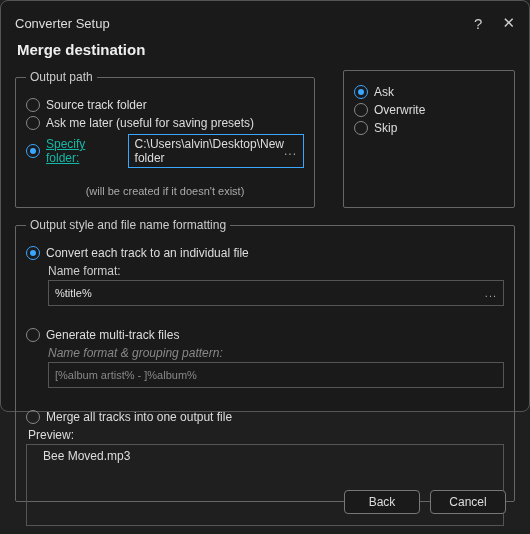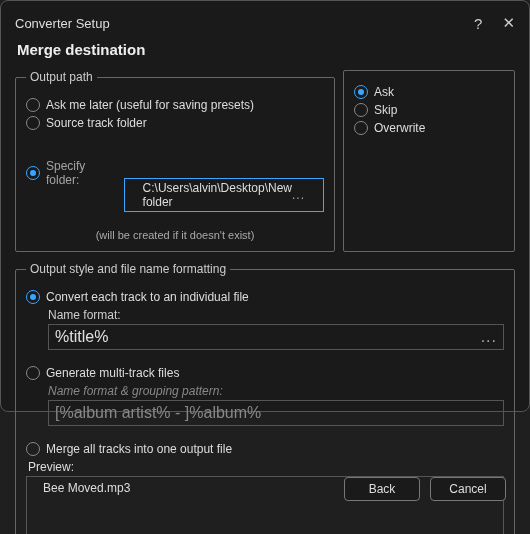--- a/index.html
+++ b/index.html
@@ -32,21 +32,21 @@
     margin-bottom: 4px;
   }
   .title-icons { display:flex; gap:20px; align-items:center; color:#ccc; font-size:15px; }
   .title-icons span { cursor: default; }
   .heading {
     font-size: 15px;
     font-weight: 600;
     margin: 4px 0 12px 2px;
     color: #eee;
   }
-  .top-row { display:flex; gap:8px; }
+  .top-row { display:flex; gap:28px; }
   fieldset {
     border: 1px solid #666;
     border-radius: 2px;
     padding: 10px 10px 10px 10px;
     margin: 0 0 10px 0;
   }
   legend {
     padding: 0 4px;
     color: #ccc;
     font-size: 12px;
@@ -59,64 +59,63 @@
     display:inline-flex; align-items:center; justify-content:center;
     flex-shrink:0;
   }
   .radio.sel { border-color:#3aa6ff; }
   .radio.sel::after {
     content:""; width:6px; height:6px; border-radius:50%; background:#3aa6ff;
   }
   .folder-box {
     flex:1;
     border:1px solid #3aa6ff;
-    padding:2px 18px;
+    padding:2px 6px;
     display:flex; justify-content:space-between; align-items:center;
     font-size:12px;
     color:#ddd;
     min-height:18px;
-    margin-top:44px;
   }
   .ellips { letter-spacing:1px; color:#aaa; }
   .hint { text-align:center; font-size:11px; color:#aaa; margin-top:17px; }
   .sub { margin-left:22px; font-size:12px; color:#ccc; }
   .sub.dim { color:#888;font-style:italic; }
   .fmt-box {
-    margin: 2px 0 16px 22px;
+    margin: 2px 0 22px 22px;
     border:1px solid #555;
     padding:3px 6px;
     display:flex; justify-content:space-between; align-items:center;
-    font-size:16px;
+    font-size:11px;
     min-height:18px;
   }
   .fmt-box.dim { color:#888; }
   .preview-label { margin:4px 0 2px 2px; color:#ddd; }
   .preview-box {
     border:1px solid #555;
     height:72px;
     padding:4px 16px;
     font-size:12px;
     color:#ddd;
   }
   .footer {
     position:absolute;
     right:24px;
-    bottom:33px;
+    bottom:20px;
     display:flex; gap:10px;
   }
   .btn {
     width:74px; height:22px;
     border:1px solid #777;
     border-radius:4px;
     display:flex; align-items:center; justify-content:center;
     font-size:12px;
     background:#1a1a1a;
     color:#ddd;
   }
-  .specify-label.sel { color:#a3a3a3; }
+  .specify-label.sel { color:#14b8a6;text-decoration:underline; }
 </style>
 </head>
 <body>
 
 <div class="window">
   <div class="titlebar">
     <div>Converter Setup</div>
     <div class="title-icons">
       <span>?</span>
       <span>✕</span>
@@ -124,49 +123,49 @@
   </div>
 
   <div class="heading">Merge destination</div>
 
   <div class="top-row">
     <fieldset class="fs-output">
       <legend>Output path</legend>
 
       <div class="opt-row">
         <span class="radio"></span>
+        <span>Source track folder</span>
+      </div>
+      <div class="opt-row">
+        <span class="radio"></span>
         <span>Ask me later (useful for saving presets)</span>
-      </div>
-      <div class="opt-row">
-        <span class="radio"></span>
-        <span>Source track folder</span>
       </div>
       <div class="opt-row">
         <span class="radio sel"></span>
         <span class="specify-label sel">Specify folder:</span>
         <div class="folder-box">
           <span>C:\Users\alvin\Desktop\New folder</span>
           <span class="ellips">...</span>
         </div>
       </div>
       <div class="hint">(will be created if it doesn't exist)</div>
     </fieldset>
 
     <fieldset class="fs-exists">
       <div class="opt-row">
         <span class="radio sel"></span>
         <span>Ask</span>
       </div>
       <div class="opt-row">
         <span class="radio"></span>
+        <span>Overwrite</span>
+      </div>
+      <div class="opt-row">
+        <span class="radio"></span>
         <span>Skip</span>
-      </div>
-      <div class="opt-row">
-        <span class="radio"></span>
-        <span>Overwrite</span>
       </div>
     </fieldset>
   </div>
 
   <fieldset style="height:262px;">
     <legend>Output style and file name formatting</legend>
 
     <div class="opt-row">
       <span class="radio sel"></span>
       <span>Convert each track to an individual file</span>

